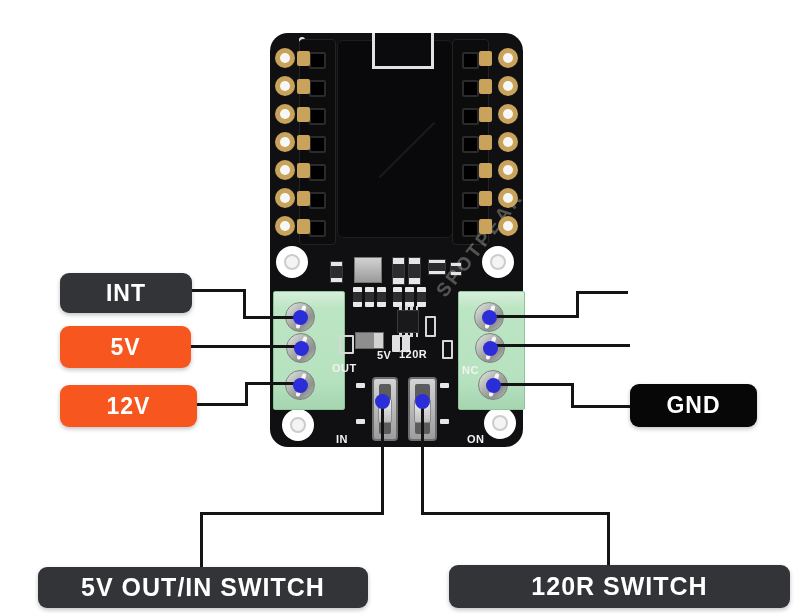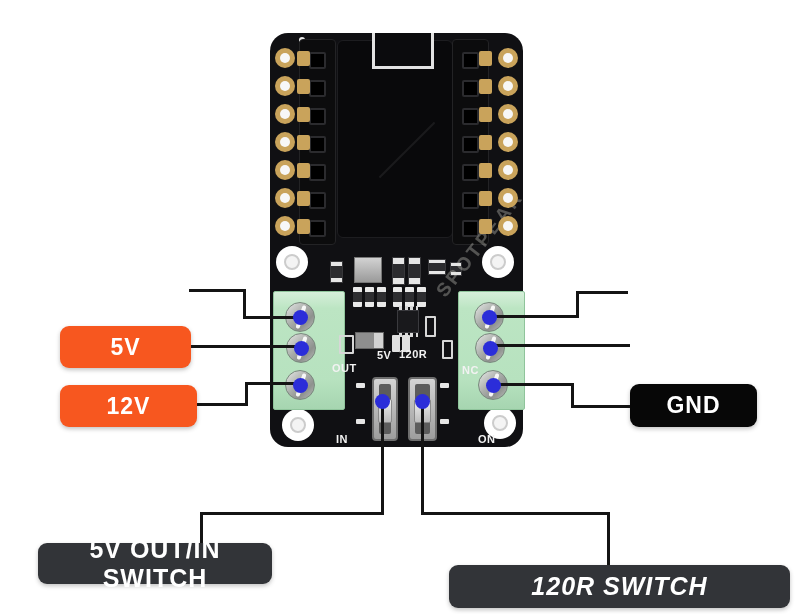--- a/index.html
+++ b/index.html
@@ -190,21 +190,21 @@
     <div class="dash" style="left:86px;top:350px;"></div>
     <div class="dash" style="left:86px;top:386px;"></div>
     <div class="dash" style="left:170px;top:350px;"></div>
     <div class="dash" style="left:170px;top:386px;"></div>
 
     <div class="silk" style="left:107px;top:316px;">5V</div>
     <div class="silk" style="left:129px;top:315px;">120R</div>
     <div class="silk" style="left:62px;top:329px;">OUT</div>
     <div class="silk" style="left:192px;top:331px;">NC</div>
     <div class="silk" style="left:66px;top:400px;">IN</div>
-    <div class="silk" style="left:208px;top:400px;">ON</div>
+    <div class="silk" style="left:197px;top:400px;">ON</div>
 
     <div class="watermark">SPOTPEAR</div>
   <div class="thole" style="left:5px;top:15px"></div>
       <div class="thole" style="left:228px;top:15px"></div>
       <div class="gpad" style="left:27px;top:18px"></div>
       <div class="gpad" style="left:209px;top:18px"></div>
       <div class="thole" style="left:5px;top:43px"></div>
       <div class="thole" style="left:228px;top:43px"></div>
       <div class="gpad" style="left:27px;top:46px"></div>
       <div class="gpad" style="left:209px;top:46px"></div>
@@ -244,21 +244,22 @@
   <div class="ln" style="left:492px;top:383px;width:82px;height:3px;"></div>
   <div class="ln" style="left:571px;top:383px;width:3px;height:25px;"></div>
   <div class="ln" style="left:571px;top:405px;width:61px;height:3px;"></div>
   <div class="ln" style="left:381px;top:400px;width:3px;height:115px;"></div>
   <div class="ln" style="left:200px;top:512px;width:184px;height:3px;"></div>
   <div class="ln" style="left:200px;top:512px;width:3px;height:57px;"></div>
   <div class="ln" style="left:421px;top:400px;width:3px;height:115px;"></div>
   <div class="ln" style="left:421px;top:512px;width:189px;height:3px;"></div>
   <div class="ln" style="left:607px;top:512px;width:3px;height:55px;"></div>
 
+  <div class="callout dark" style="left:60px;top:273px;width:132px;height:40px;">INT</div>
   <div class="callout orange" style="left:60px;top:326px;width:131px;height:42px;">5V</div>
   <div class="callout orange" style="left:60px;top:385px;width:137px;height:42px;">12V</div>
 
   <div class="callout black" style="left:630px;top:384px;width:127px;height:43px;">GND</div>
 
-  <div class="callout dark big" style="left:38px;top:543px;width:234px;height:41px;text-align:center;">5V OUT/IN SWITCH</div>
-  <div class="callout dark big" style="left:449px;top:565px;width:341px;height:43px;font-style:italic;">120R SWITCH</div>
+  <div class="callout dark big" style="left:38px;top:567px;width:330px;height:41px;text-align:center;">5V OUT/IN SWITCH</div>
+  <div class="callout dark big" style="left:449px;top:565px;width:341px;height:43px;">120R SWITCH</div>
 
 </div>
 
 </body></html>

